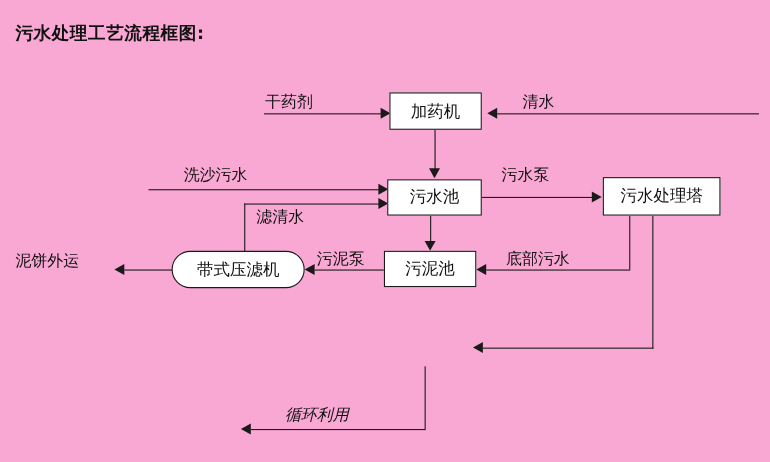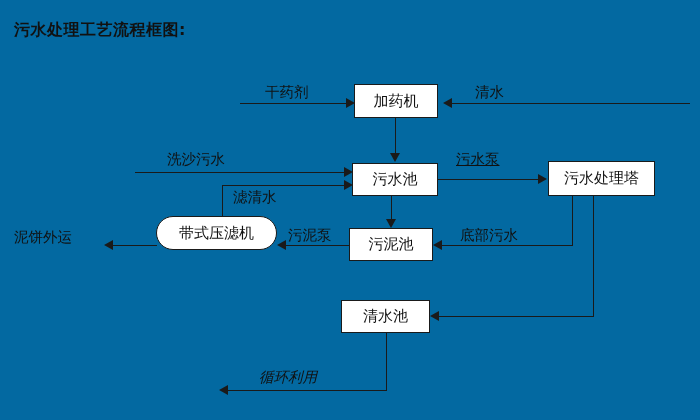--- a/index.html
+++ b/index.html
@@ -4,21 +4,21 @@
 <style>
   html, body {
     margin: 0;
     padding: 0;
     background: #ffffff;
   }
   #root {
     position: relative;
     width: 700px;
     height: 420px;
-    background: #0369a1;
+    background: #f9a8d4;
     font-family: "DejaVu Sans", "Liberation Sans", sans-serif;
     overflow: hidden;
   }
   #page-title {
     position: absolute;
     left: 14px;
     top: 20px;
     font-size: 16px;
     font-weight: bold;
     color: #111111;
@@ -82,21 +82,21 @@
 </style>
 </head>
 <body>
 
 <div id="root">
 
   <div id="page-title">污水处理工艺流程框图:</div>
 
   <div class="hline" style="left:240px; top:103px; width:107px;"></div>
   <div class="arrow arrow-right" style="left:346px; top:98px;"></div>
-  <div class="edge-label" style="left:265px; top:83px;">干药剂</div>
+  <div class="edge-label" style="left:241px; top:83px;">干药剂</div>
 
   <div class="hline" style="left:452px; top:103px; width:238px;"></div>
   <div class="arrow arrow-left" style="left:443px; top:98px;"></div>
   <div class="edge-label" style="left:475px; top:83px;">清水</div>
 
   <div class="node" style="left:354px; top:84px; width:84px; height:34px;text-align:right;">
     <span>加药机</span>
   </div>
 
   <div class="vline" style="left:395px; top:118px; height:37px;"></div>
@@ -110,56 +110,53 @@
   <div class="hline" style="left:222px; top:185px; width:125px;"></div>
   <div class="arrow arrow-right" style="left:344px; top:180px;"></div>
   <div class="edge-label" style="left:233px; top:188px;">滤清水</div>
 
   <div class="node" style="left:352px; top:163px; width:86px; height:33px;">
     <span>污水池</span>
   </div>
 
   <div class="hline" style="left:438px; top:179px; width:103px;"></div>
   <div class="arrow arrow-right" style="left:538px; top:174px;"></div>
-  <div class="edge-label" style="left:456px; top:150px;text-decoration:underline;">污水泵</div>
+  <div class="edge-label" style="left:456px; top:150px;">污水泵</div>
 
   <div class="node" style="left:548px; top:161px; width:107px; height:35px;">
     <span>污水处理塔</span>
   </div>
 
   <div class="vline" style="left:391px; top:196px; height:26px;"></div>
   <div class="arrow arrow-down" style="left:386px; top:219px;"></div>
 
   <div class="edge-label" style="left:14px; top:228px;">泥饼外运</div>
   <div class="hline" style="left:113px; top:245px; width:44px;"></div>
   <div class="arrow arrow-left" style="left:104px; top:240px;"></div>
 
-  <div class="node" style="left:156px; top:216px; width:121px; height:34px;border-radius:17px;">
+  <div class="node" style="left:156px; top:228px; width:121px; height:34px;border-radius:17px;">
     <span>带式压滤机</span>
   </div>
 
   <div class="hline" style="left:286px; top:245px; width:63px;"></div>
   <div class="arrow arrow-left" style="left:277px; top:240px;"></div>
   <div class="edge-label" style="left:288px; top:226px;">污泥泵</div>
 
   <div class="node" style="left:349px; top:228px; width:84px; height:33px;">
     <span>污泥池</span>
   </div>
 
   <div class="vline" style="left:572px; top:196px; height:49px;"></div>
   <div class="hline" style="left:442px; top:245px; width:131px;"></div>
   <div class="arrow arrow-left" style="left:433px; top:240px;"></div>
   <div class="edge-label" style="left:460px; top:226px;text-align:right;">底部污水</div>
 
   <div class="vline" style="left:593px; top:196px; height:121px;"></div>
   <div class="hline" style="left:439px; top:316px; width:155px;"></div>
   <div class="arrow arrow-left" style="left:430px; top:311px;"></div>
 
-  <div class="node" style="left:341px; top:300px; width:89px; height:33px;">
-    <span>清水池</span>
-  </div>
 
   <div class="vline" style="left:386px; top:333px; height:57px;"></div>
   <div class="hline" style="left:228px; top:390px; width:159px;"></div>
   <div class="arrow arrow-left" style="left:219px; top:385px;"></div>
   <div class="edge-label" style="left:259px; top:368px;font-style:italic;">循环利用</div>
 
 </div>
 
 </body></html>

